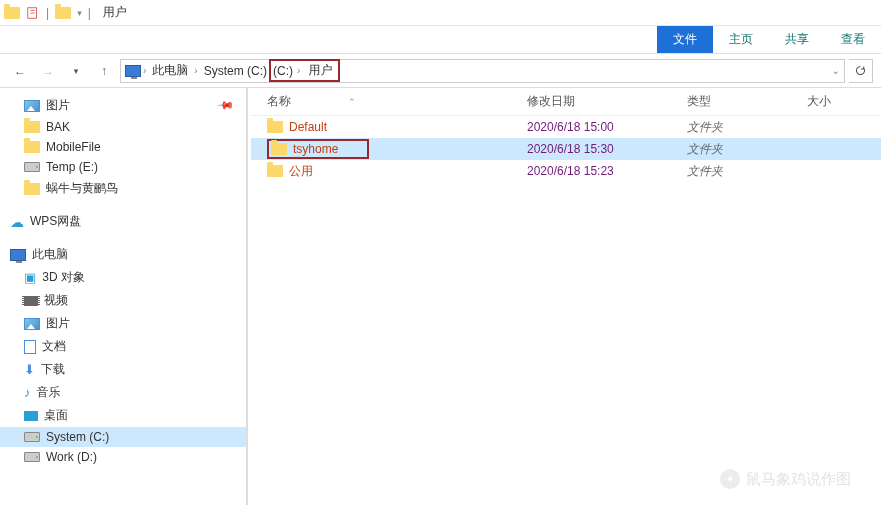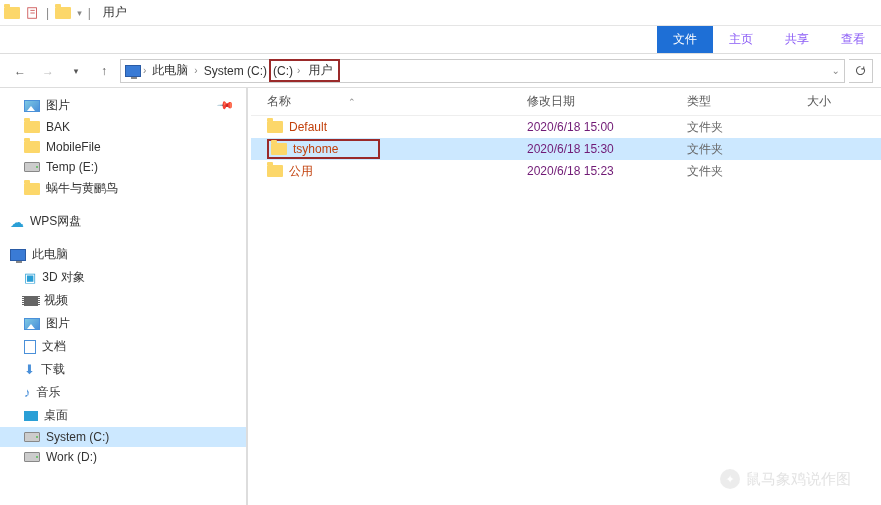--- a/index.html
+++ b/index.html
@@ -7,21 +7,21 @@
 
 .titlebar { height: 26px; display: flex; align-items: center; background: #fff; border-bottom: 1px solid #e5e5e5; padding: 0 4px; }
 .titlebar .qat { display: flex; align-items: center; gap: 6px; }
 .folder-ic { width: 16px; height: 12px; background: #fcd76a; border-radius: 1px; position: relative; display: inline-block; }
 .folder-ic::before { content: ""; position: absolute; top: -3px; left: 0; width: 6px; height: 3px; background: #fcd76a; border-radius: 1px 1px 0 0; }
 .mini-ic { width: 14px; height: 14px; display: inline-block; }
 .sep { color: #888; }
 .title-text { margin-left: 6px; color: #333; }
 
 .ribbon { height: 28px; background: #fff; display: flex; align-items: stretch; border-bottom: 1px solid #ddd; justify-content: flex-end; }
-.ribbon .tab { padding: 0 16px; display: flex; align-items: center; cursor: pointer; color: #8b5cf6; }
+.ribbon .tab { padding: 0 16px; display: flex; align-items: center; cursor: pointer; color: #0f766e; }
 .ribbon .tab.active { background: #1e6fd6; color: #fff; }
 
 .navbar { height: 34px; display: flex; align-items: center; padding: 4px 8px; gap: 4px; border-bottom: 1px solid #ddd; }
 .nav-btn { width: 24px; height: 24px; display: flex; align-items: center; justify-content: center; cursor: pointer; color: #555; border-radius: 2px; }
 .nav-btn.disabled { color: #bbb; }
 .addr { flex: 1; height: 24px; border: 1px solid #ccc; display: flex; align-items: center; padding: 0 4px; gap: 2px; background: #fff; }
 .addr .crumb { padding: 0 4px; cursor: pointer; display: flex; align-items: center; gap: 2px; }
 .addr .chev { color: #888; font-size: 10px; }
 .addr .redbox { border: 2px solid #9a2a2a; padding: 1px 2px; display: flex; align-items: center; }
 .refresh { width: 24px; height: 24px; border: 1px solid #ccc; border-left: none; display: flex; align-items: center; justify-content: center; cursor: pointer; color: #555; }
@@ -42,22 +42,22 @@
 .col.type { width: 120px; }
 .col.size { width: 80px; }
 .sort-arr { font-size: 9px; color: #888; margin-left: 40px; }
 
 .file-list { flex: 1; overflow: auto; }
 .row { display: flex; align-items: center; height: 22px; padding-left: 10px; cursor: pointer; }
 .row.selected { background: #cce8ff; }
 .row .cell { padding: 0 6px; color: #c2410c; }
 .row .cell.name { width: 260px; display: flex; align-items: center; gap: 6px; }
 .row .cell.date { width: 160px; color: #701a75; }
-.row .cell.type { width: 120px; color: #666; }
-.row .redbox2 { border: 2px solid #9a2a2a; display: flex; align-items: center; gap: 6px; padding: 0 40px 0 2px; height: 20px; }
+.row .cell.type { width: 120px; color: #666; font-style: italic; }
+.row .redbox2 { border: 2px solid #9a2a2a; display: flex; align-items: center; gap: 6px; padding: 0 29px 0 2px; height: 20px; }
 
 .divider { width: 4px; background: transparent; border-left: 1px solid #ddd; cursor: col-resize; }
 
 .ic-img { width: 16px; height: 12px; background: linear-gradient(135deg,#7ec8e3,#4a90d9); border: 1px solid #4a90d9; display: inline-block; position: relative; }
 .ic-img::after { content: ""; position: absolute; bottom: 0; left: 2px; width: 0; height: 0; border-left: 4px solid transparent; border-right: 4px solid transparent; border-bottom: 5px solid #fff; }
 .ic-drive { width: 16px; height: 10px; background: #ccc; border: 1px solid #888; border-radius: 1px; display: inline-block; position: relative; }
 .ic-drive::after { content: ""; position: absolute; right: 1px; top: 3px; width: 2px; height: 2px; background: #5b5; border-radius: 50%; }
 .ic-pc { width: 16px; height: 12px; background: #3a7bd5; border: 1px solid #2a5ba5; display: inline-block; position: relative; }
 .ic-pc::after { content: ""; position: absolute; bottom: -3px; left: 5px; width: 6px; height: 2px; background: #888; }
 .ic-cloud { color: #2a9fd6; font-size: 14px; }

